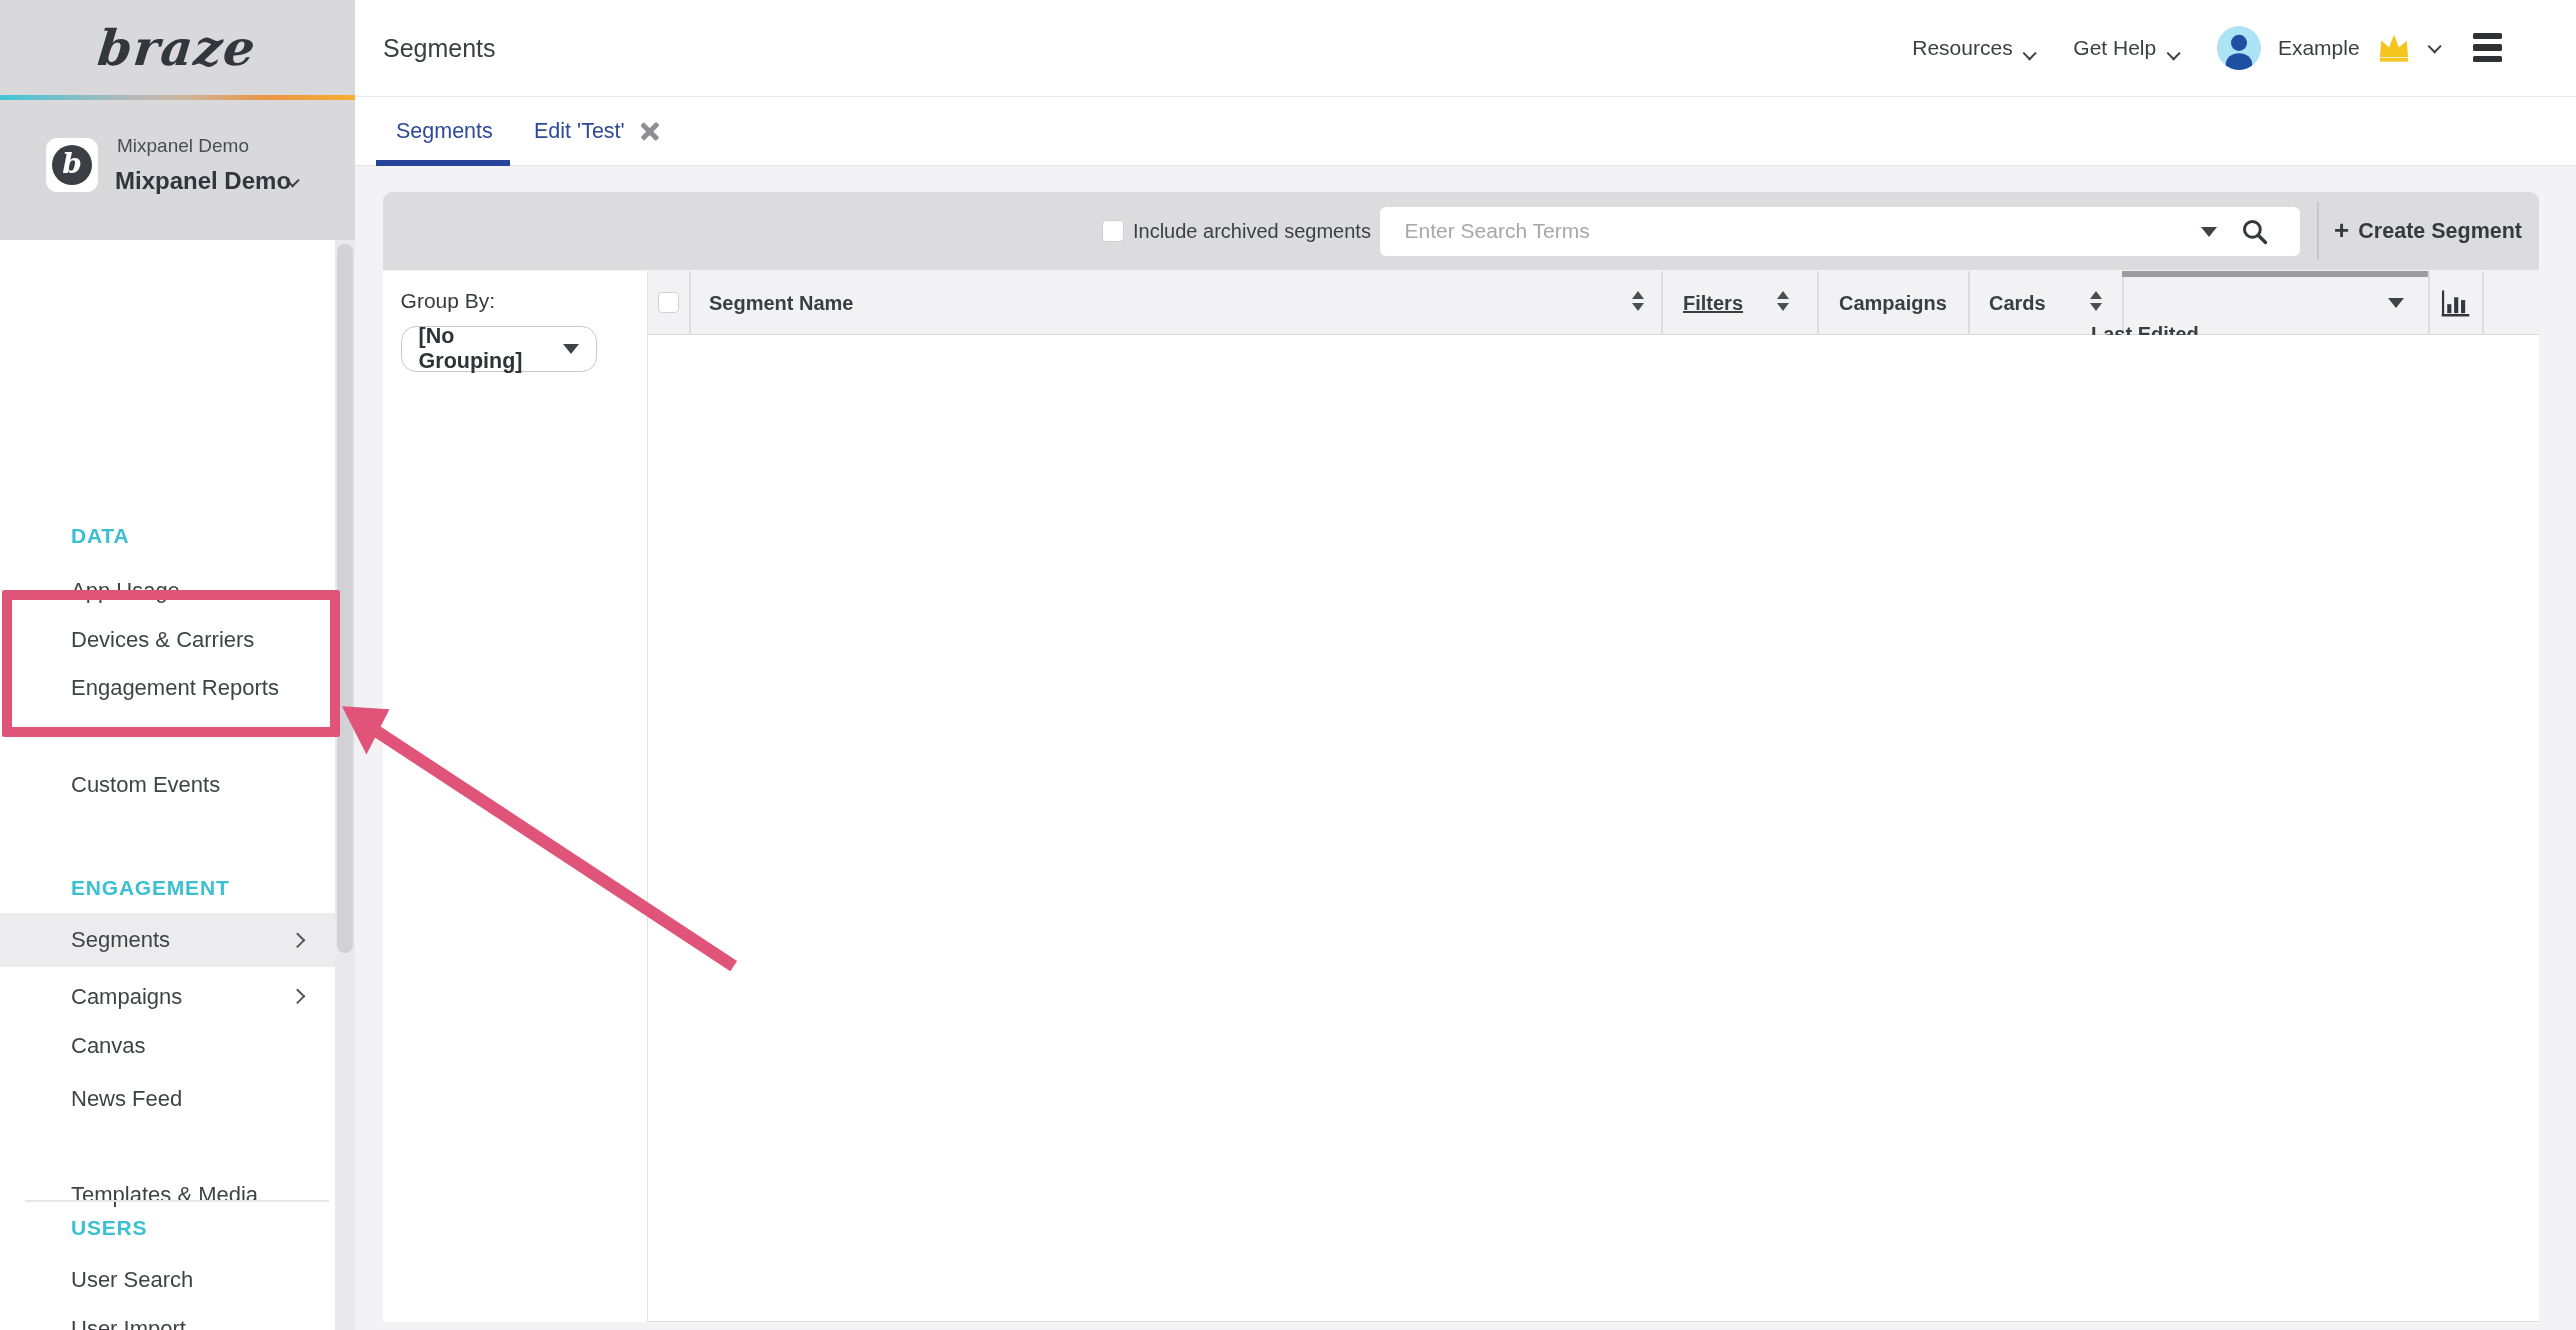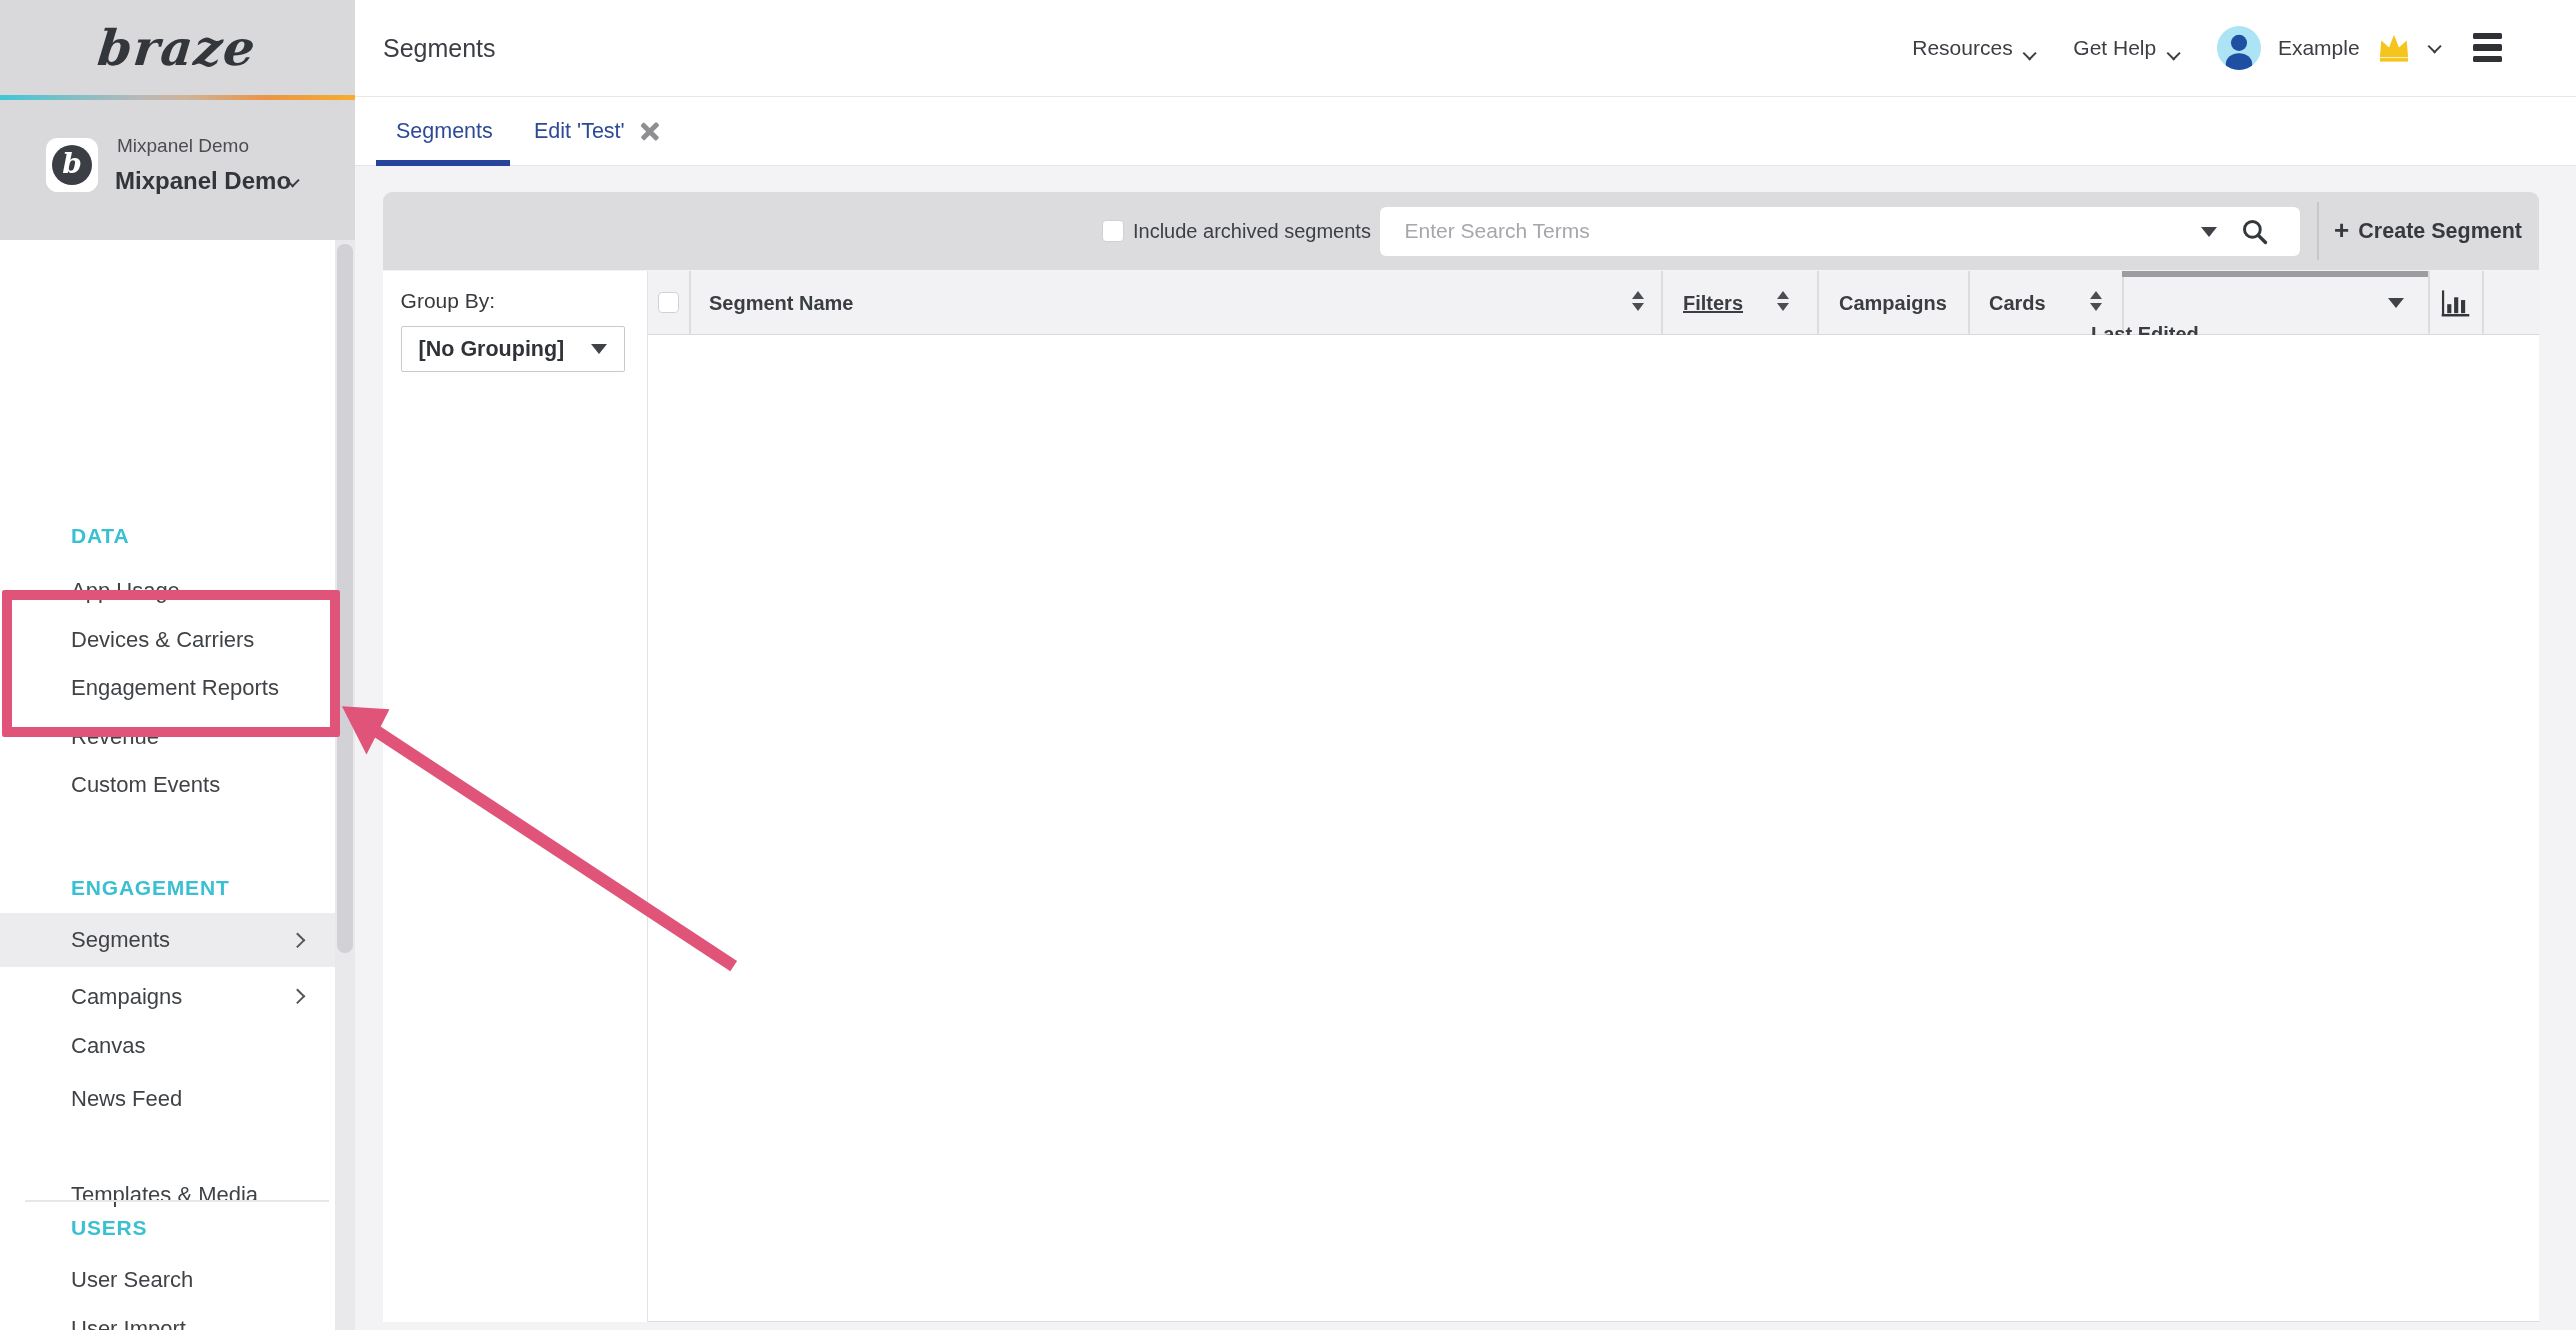--- a/index.html
+++ b/index.html
@@ -84,22 +84,22 @@
   .search-mag { position:absolute; right:31px; top:11.5px; cursor:pointer; }
   .tb-divider { left:1934px; top:10px; width:1.5px; height:58px; background:#c7c7cb; }
   .create-btn { left:1934px; top:0; width:222px; height:78px; display:flex; align-items:center;
     justify-content:center; gap:9.2px; cursor:pointer; font-size:21.5px; font-weight:600; color:#36393d; }
   .create-plus { font-size:26px; font-weight:700; line-height:1; transform:translateY(-1.5px); }
 
   
   .groupby { left:383px; top:271px; width:265px; height:1051px; background:#ffffff;
     border-right:1.5px solid #e3e3e6; }
   .gb-label { left:17.6px; top:18.4px; font-size:21px; color:#37393d; }
-  .gb-select { left:17.6px; top:55px; width:224px; height:46px; background:#ffffff;
-    border:1.5px solid #c9c9cd; border-radius:2px; display:flex; align-items:center;
+  .gb-select { left:17.6px; top:55px; width:196px; height:46px; background:#ffffff;
+    border:1.5px solid #c9c9cd; border-radius:15px; display:flex; align-items:center;
     padding:0 17px; cursor:pointer; }
   .gb-value { font-size:21.5px; font-weight:600; color:#2f3236; }
   .gb-select .tri-down { margin-left:auto; }
 
   .thead { left:648px; top:271px; width:1891px; height:64px; background:#f2f2f4;
     border-bottom:1.5px solid #d9d9dc; }
   .th-divider { position:absolute; top:0; width:1.5px; height:64px; background:#dcdcdf; }
   .th-label { position:absolute; top:0; height:64px; display:flex; align-items:center;
     font-size:20px; font-weight:600; color:#3a3d42; cursor:pointer; }
   .sort-pair { position:absolute; top:20px; display:flex; flex-direction:column; gap:3.8px; cursor:pointer; }
@@ -139,23 +139,20 @@
 
   <div class="abs sb-section-title" style="top:284px;">DATA</div>
   <div class="abs sb-item" style="top:326px;">
       <span class="lbl">App Usage</span>
     </div>
   <div class="abs sb-item" style="top:375px;">
       <span class="lbl">Devices &amp; Carriers</span>
     </div>
   <div class="abs sb-item" style="top:423px;">
       <span class="lbl">Engagement Reports</span>
-    </div>
-  <div class="abs sb-item" style="top:472px;">
-      <span class="lbl">Revenue</span>
     </div>
   <div class="abs sb-item" style="top:520px;">
       <span class="lbl">Custom Events</span>
     </div>
 
   <div class="abs sb-section-title" style="top:636px;">ENGAGEMENT</div>
   <div class="abs sb-item active" style="top:673px;">
     <span class="lbl">Segments</span>
     <span class="chev-right"></span>
   </div>

